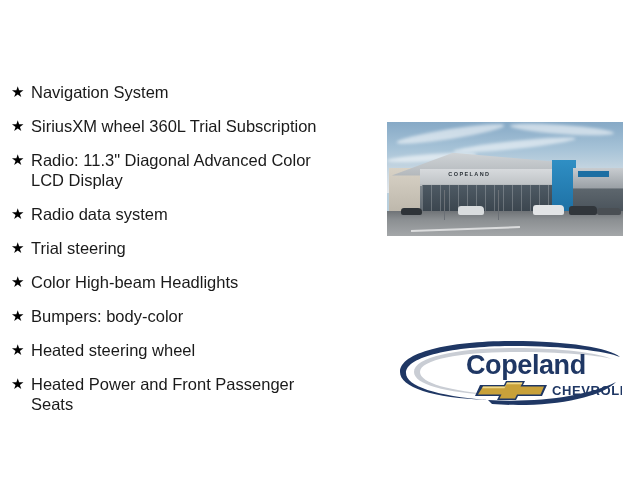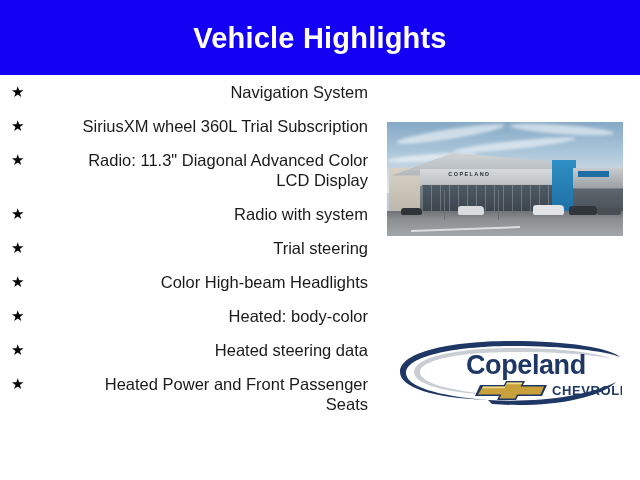--- a/index.html
+++ b/index.html
@@ -63,21 +63,20 @@
     color: #000000;
     text-align: left;
     padding-left: 3px;
   }
   .feature-text {
     flex: 1 1 auto;
     font-size: 16.5px;
     line-height: 20px;
     color: #1a1a1a;
     white-space: pre-line;
-    text-align: right;
   }
 
   
   .dealer-photo {
     position: absolute;
     left: 387px;
     top: 122px;
     width: 236px;
     height: 114px;
     overflow: hidden;
@@ -224,23 +223,20 @@
     width: 230px;
     height: 72px;
   }
   .logo-svg { display: block; width: 230px; height: 72px; }
 </style>
 </head>
 <body>
 
 <div class="slide">
 
-  <div class="header-band">
-    <div class="header-title">Vehicle Highlights</div>
-  </div>
 
   <div class="feature-list">
 
     <div class="feature-item">
       <span class="bullet-star">★</span>
       <span class="feature-text">Navigation System</span>
     </div>
 
     <div class="feature-item">
       <span class="bullet-star">★</span>
@@ -248,41 +244,41 @@
     </div>
 
     <div class="feature-item">
       <span class="bullet-star">★</span>
       <span class="feature-text">Radio: 11.3" Diagonal Advanced Color
 LCD Display</span>
     </div>
 
     <div class="feature-item">
       <span class="bullet-star">★</span>
-      <span class="feature-text">Radio with system</span>
+      <span class="feature-text">Radio data system</span>
     </div>
 
     <div class="feature-item">
       <span class="bullet-star">★</span>
       <span class="feature-text">Trial steering</span>
     </div>
 
     <div class="feature-item">
       <span class="bullet-star">★</span>
       <span class="feature-text">Color High-beam Headlights</span>
     </div>
 
     <div class="feature-item">
       <span class="bullet-star">★</span>
-      <span class="feature-text">Heated: body-color</span>
-    </div>
-
-    <div class="feature-item">
-      <span class="bullet-star">★</span>
-      <span class="feature-text">Heated steering data</span>
+      <span class="feature-text">Bumpers: body-color</span>
+    </div>
+
+    <div class="feature-item">
+      <span class="bullet-star">★</span>
+      <span class="feature-text">Heated steering wheel</span>
     </div>
 
     <div class="feature-item">
       <span class="bullet-star">★</span>
       <span class="feature-text">Heated Power and Front Passenger
 Seats</span>
     </div>
 
   </div>
 

